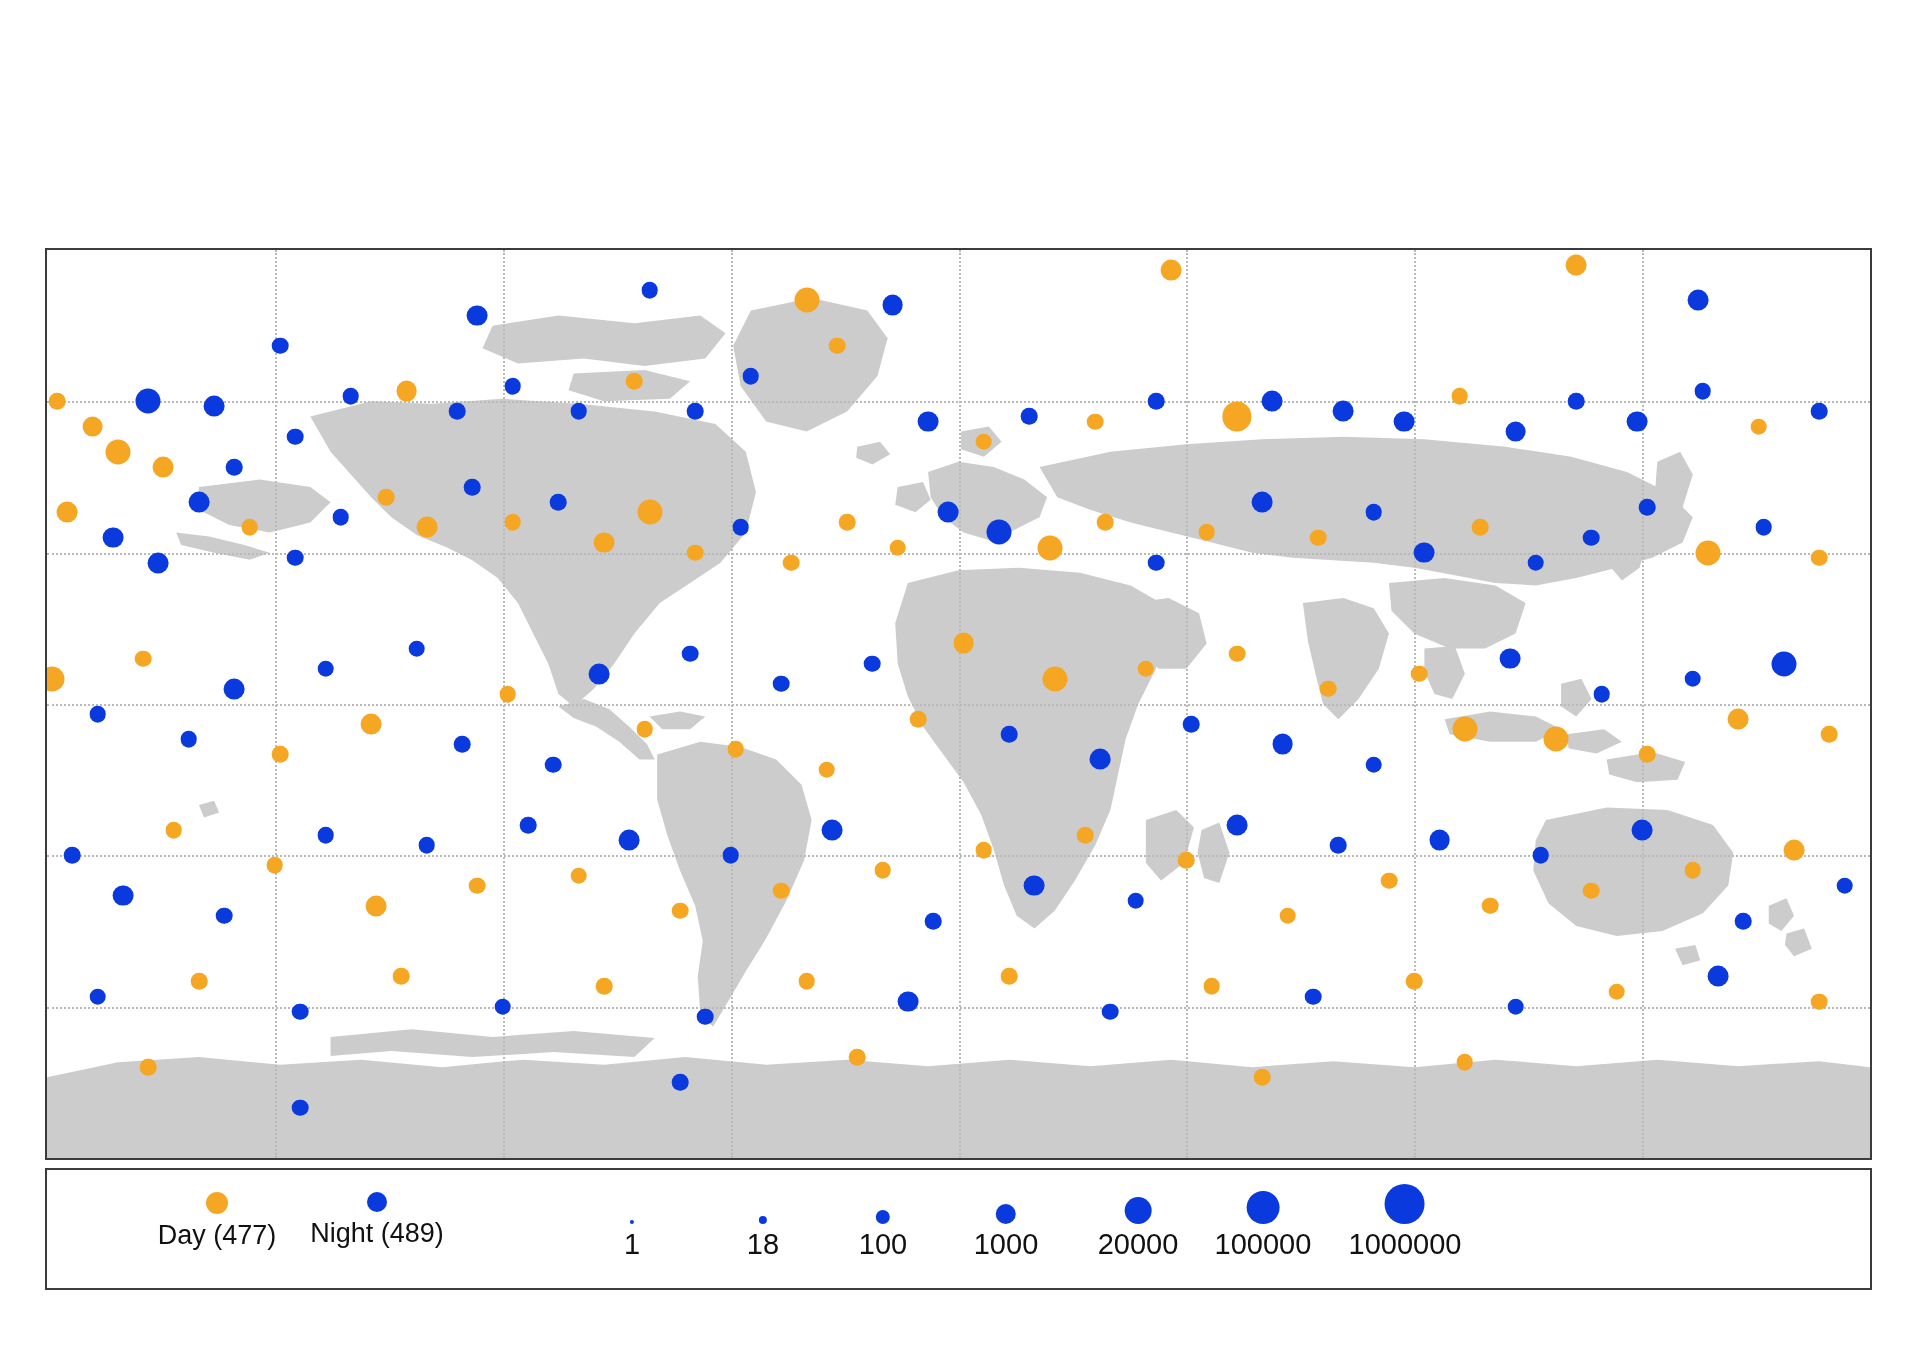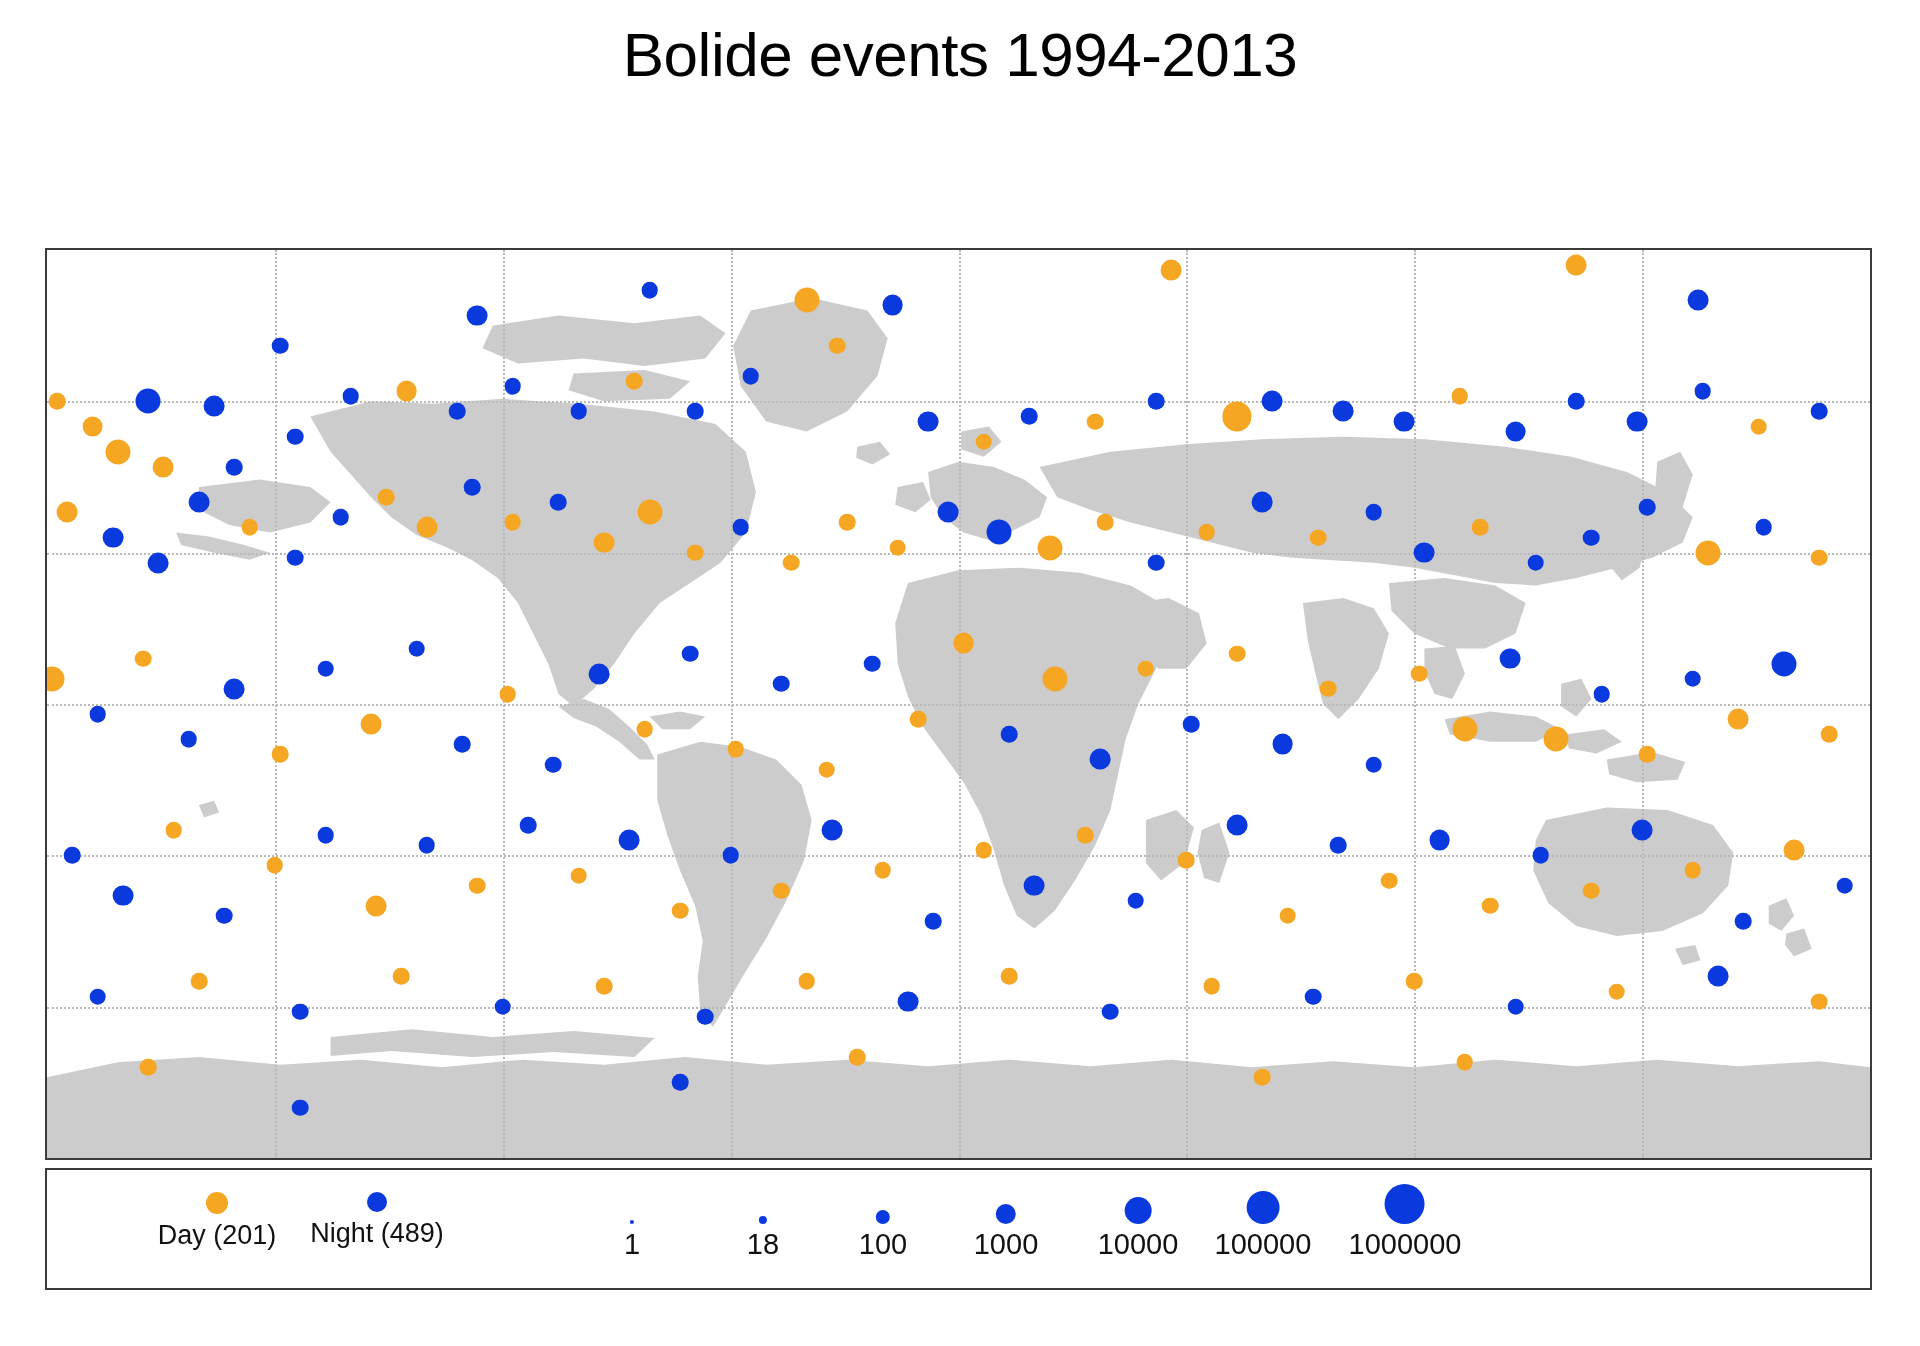--- a/index.html
+++ b/index.html
@@ -104,21 +104,20 @@
     bottom:4px;
     text-align:center;
     font-size:29px;
     color:#111;
   }
 </style>
 </head>
 <body>
 
 <div id="titles">
-  <div id="main-title">Bolide events 1994-2013</div>
 </div>
 
 <div id="map-frame">
   <div id="map-inner">
 
     <svg id="land-svg" viewBox="0 0 3600 1800" preserveAspectRatio="none">
       <g fill="#CCCCCC" stroke="none">
 
         <path d="M1390 120 L1510 95 L1620 120 L1660 175 L1640 250 L1580 320 L1500 360 L1420 340 L1370 270 L1355 190 Z"></path>
 
@@ -371,21 +370,21 @@
         <div class="pt night" style="width: 16.6px; height: 16.6px; left: 632.986px; top: 832.333px;"></div>
         <div class="pt day" style="width: 16.6px; height: 16.6px; left: 1215.33px; top: 827.289px;"></div>
         <div class="pt day" style="width: 16.6px; height: 16.6px; left: 1417.89px; top: 812.156px;"></div>
         <div class="pt night" style="width: 16.6px; height: 16.6px; left: 253.194px; top: 857.556px;"></div>
       </div>
   </div>
 </div>
 
 <div id="legend-frame">
   <div id="class-legend">
-      <div class="legend-class" style="left: 80px; top: 22px; width: 180px;"><span class="swatch day" style="width: 22px; height: 22px;"></span><span>Day (201)</span></div>
+      <div class="legend-class" style="left: 80px; top: 22px; width: 180px;"><span class="swatch day" style="width: 22px; height: 22px;"></span><span>Day (477)</span></div>
       <div class="legend-class" style="left: 240px; top: 22px; width: 180px;"><span class="swatch night" style="width: 20px; height: 20px;"></span><span>Night (489)</span></div>
     </div>
   <div id="size-scale">
       <div class="size-tick" style="left: 585px; top: 12px;">
         <span class="dot" style="width: 4px; height: 4px; margin-top: 38px;"></span>
         <span class="tick-label">1</span>
       </div>
       <div class="size-tick" style="left: 716px; top: 12px;">
         <span class="dot" style="width: 8px; height: 8px; margin-top: 34px;"></span>
         <span class="tick-label">18</span>
@@ -393,21 +392,21 @@
       <div class="size-tick" style="left: 836px; top: 12px;">
         <span class="dot" style="width: 14px; height: 14px; margin-top: 28px;"></span>
         <span class="tick-label">100</span>
       </div>
       <div class="size-tick" style="left: 959px; top: 12px;">
         <span class="dot" style="width: 20px; height: 20px; margin-top: 22px;"></span>
         <span class="tick-label">1000</span>
       </div>
       <div class="size-tick" style="left: 1091px; top: 12px;">
         <span class="dot" style="width: 27px; height: 27px; margin-top: 15px;"></span>
-        <span class="tick-label">10000</span>
+        <span class="tick-label">20000</span>
       </div>
       <div class="size-tick" style="left: 1216px; top: 12px;">
         <span class="dot" style="width: 33px; height: 33px; margin-top: 9px;"></span>
         <span class="tick-label">100000</span>
       </div>
       <div class="size-tick" style="left: 1358px; top: 12px;">
         <span class="dot" style="width: 40px; height: 40px; margin-top: 2px;"></span>
         <span class="tick-label">1000000</span>
       </div>
     </div>

